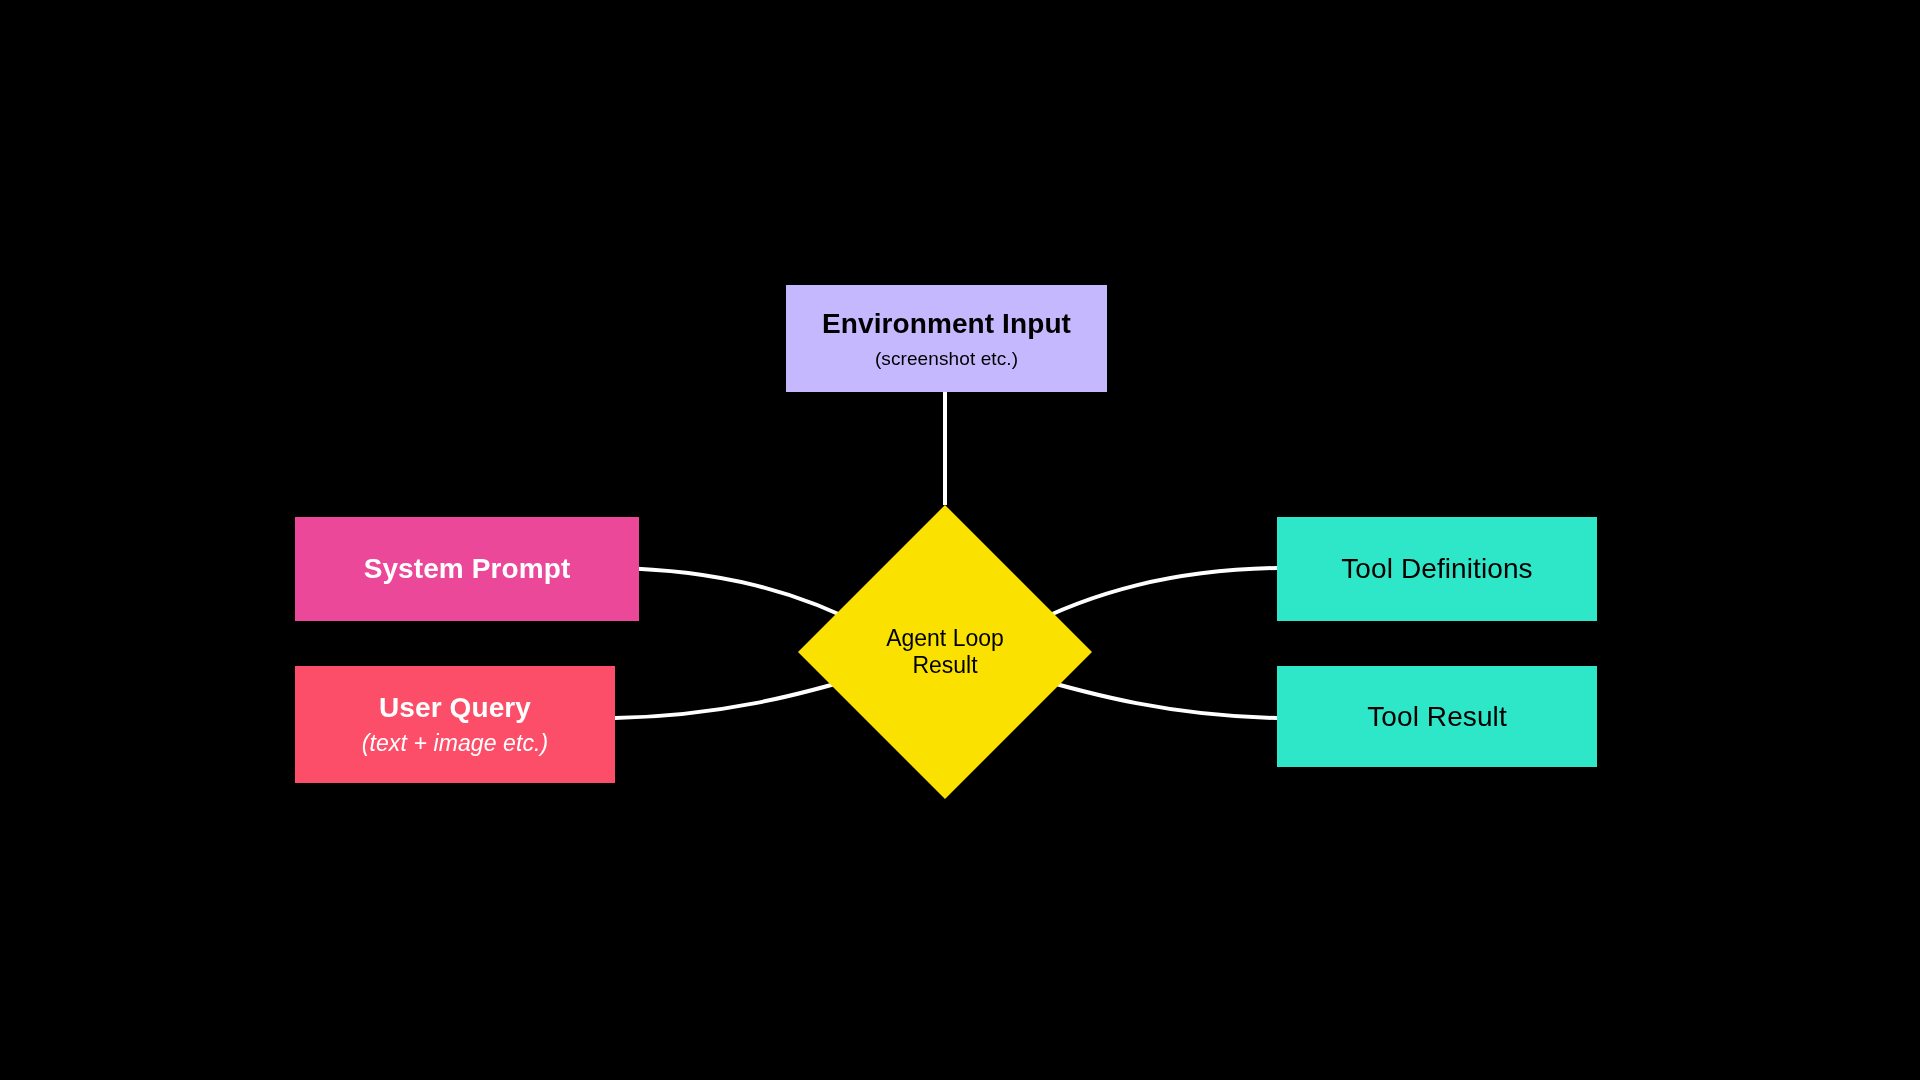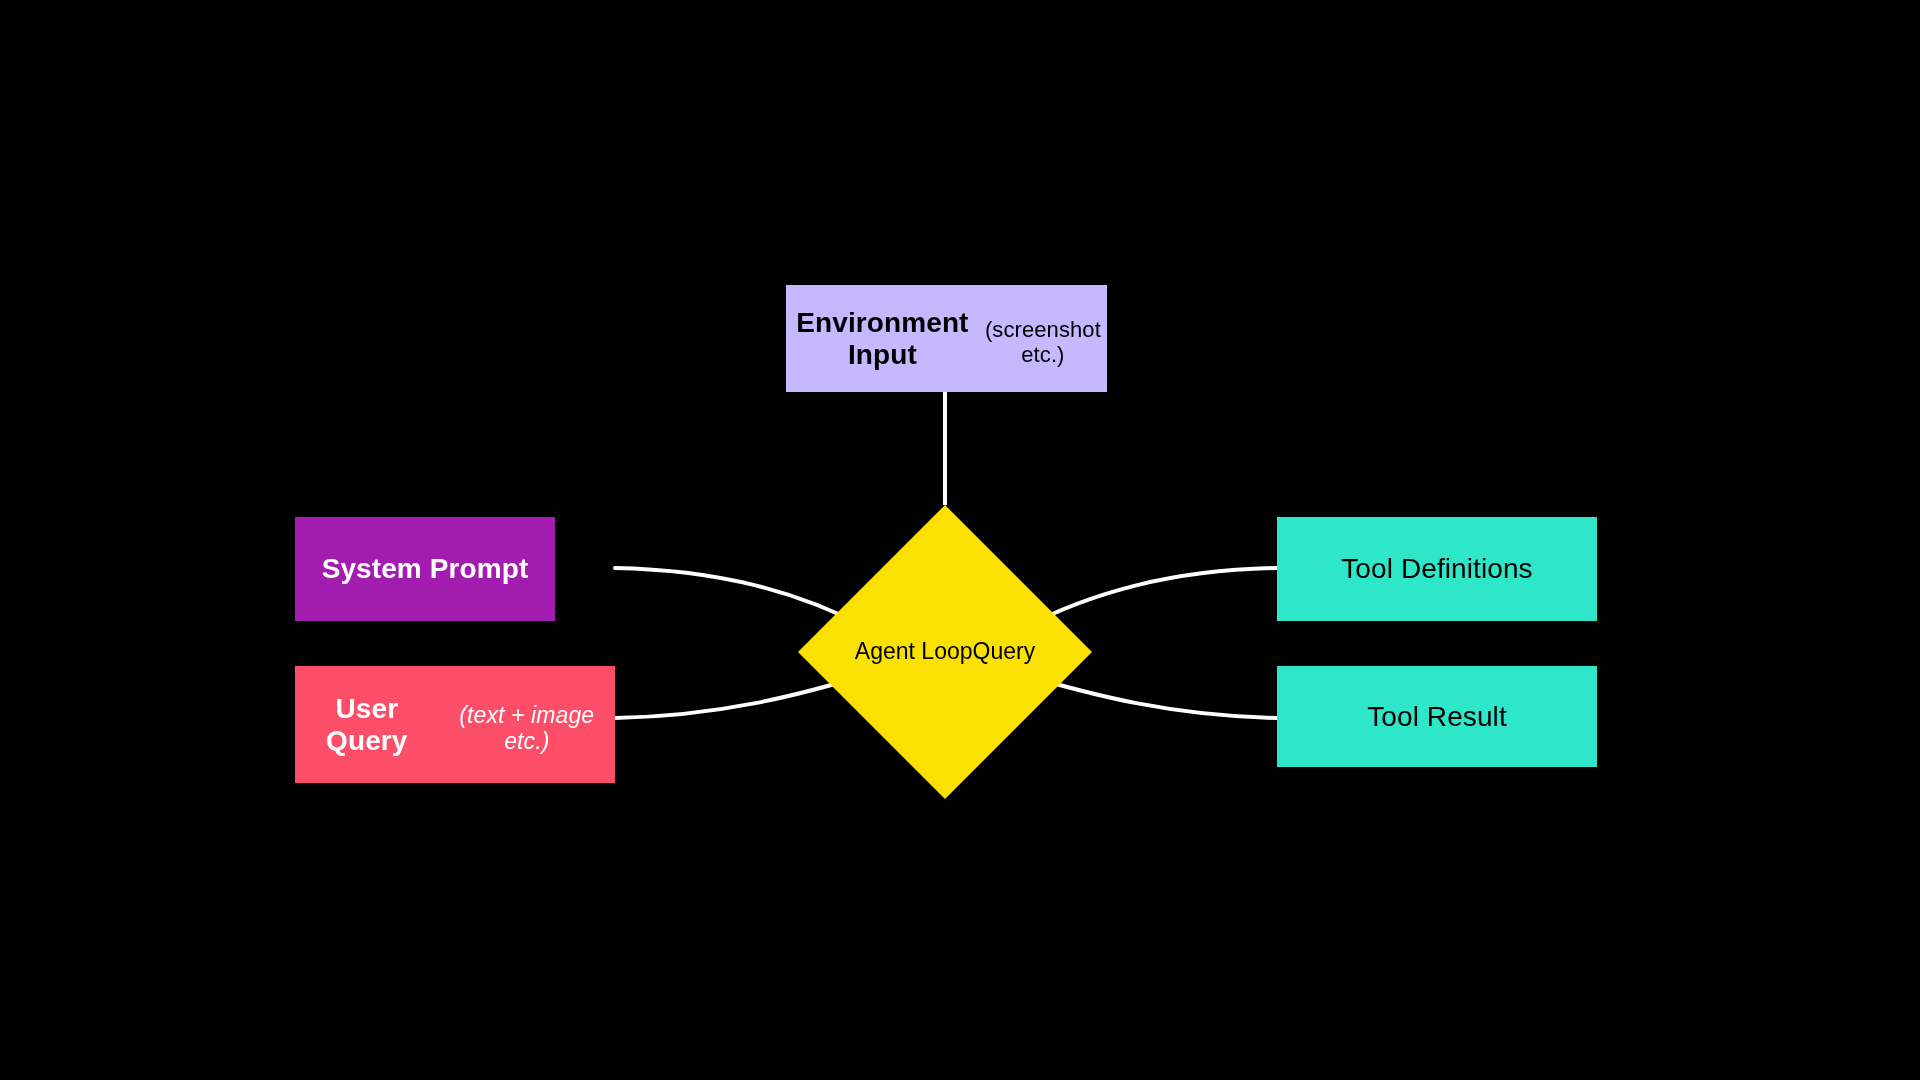--- a/index.html
+++ b/index.html
@@ -26,20 +26,21 @@
     left: 0;
     top: 0;
     width: 1920px;
     height: 1080px;
     pointer-events: none;
   }
   .node {
     position: absolute;
     box-sizing: border-box;
     display: flex;
+    flex-direction: column;
     align-items: center;
     justify-content: center;
     text-align: center;
     line-height: 1.12;
   }
   .node .title {
     font-weight: bold;
     letter-spacing: 0.1px;
   }
   .node .sub {
@@ -50,29 +51,29 @@
   
   #node-environment-input {
     left: 786px;
     top: 285px;
     width: 321px;
     height: 107px;
     background: #c5b8fe;
     color: #000000;
   }
   #node-environment-input .title { font-size: 28px; }
-  #node-environment-input .sub { font-size: 22px; margin-top: 8px; }
+  #node-environment-input .sub { font-size: 19px; margin-top: 8px; }
 
   
   #node-system-prompt {
     left: 295px;
     top: 517px;
-    width: 260px;
+    width: 344px;
     height: 104px;
-    background: #a21caf;
+    background: #ec4899;
     color: #ffffff;
   }
   #node-system-prompt .title { font-size: 28px; }
 
   
   #node-user-query {
     left: 295px;
     top: 666px;
     width: 320px;
     height: 117px;
@@ -158,21 +159,21 @@
   </div>
 
   <div class="node" id="node-user-query">
     <span class="title">User Query</span>
     <span class="sub">(text + image etc.)</span>
   </div>
 
   <div class="node" id="node-agent-loop-memory">
     <div class="diamond-shape"></div>
     <span class="diamond-label">Agent Loop</span>
-    <span class="diamond-label">Query</span>
+    <span class="diamond-label">Result</span>
   </div>
 
   <div class="node" id="node-tool-result">
     <span class="title">Tool Result</span>
   </div>
 
   <div class="node" id="node-tool-definitions">
     <span class="title">Tool Definitions</span>
   </div>
 

